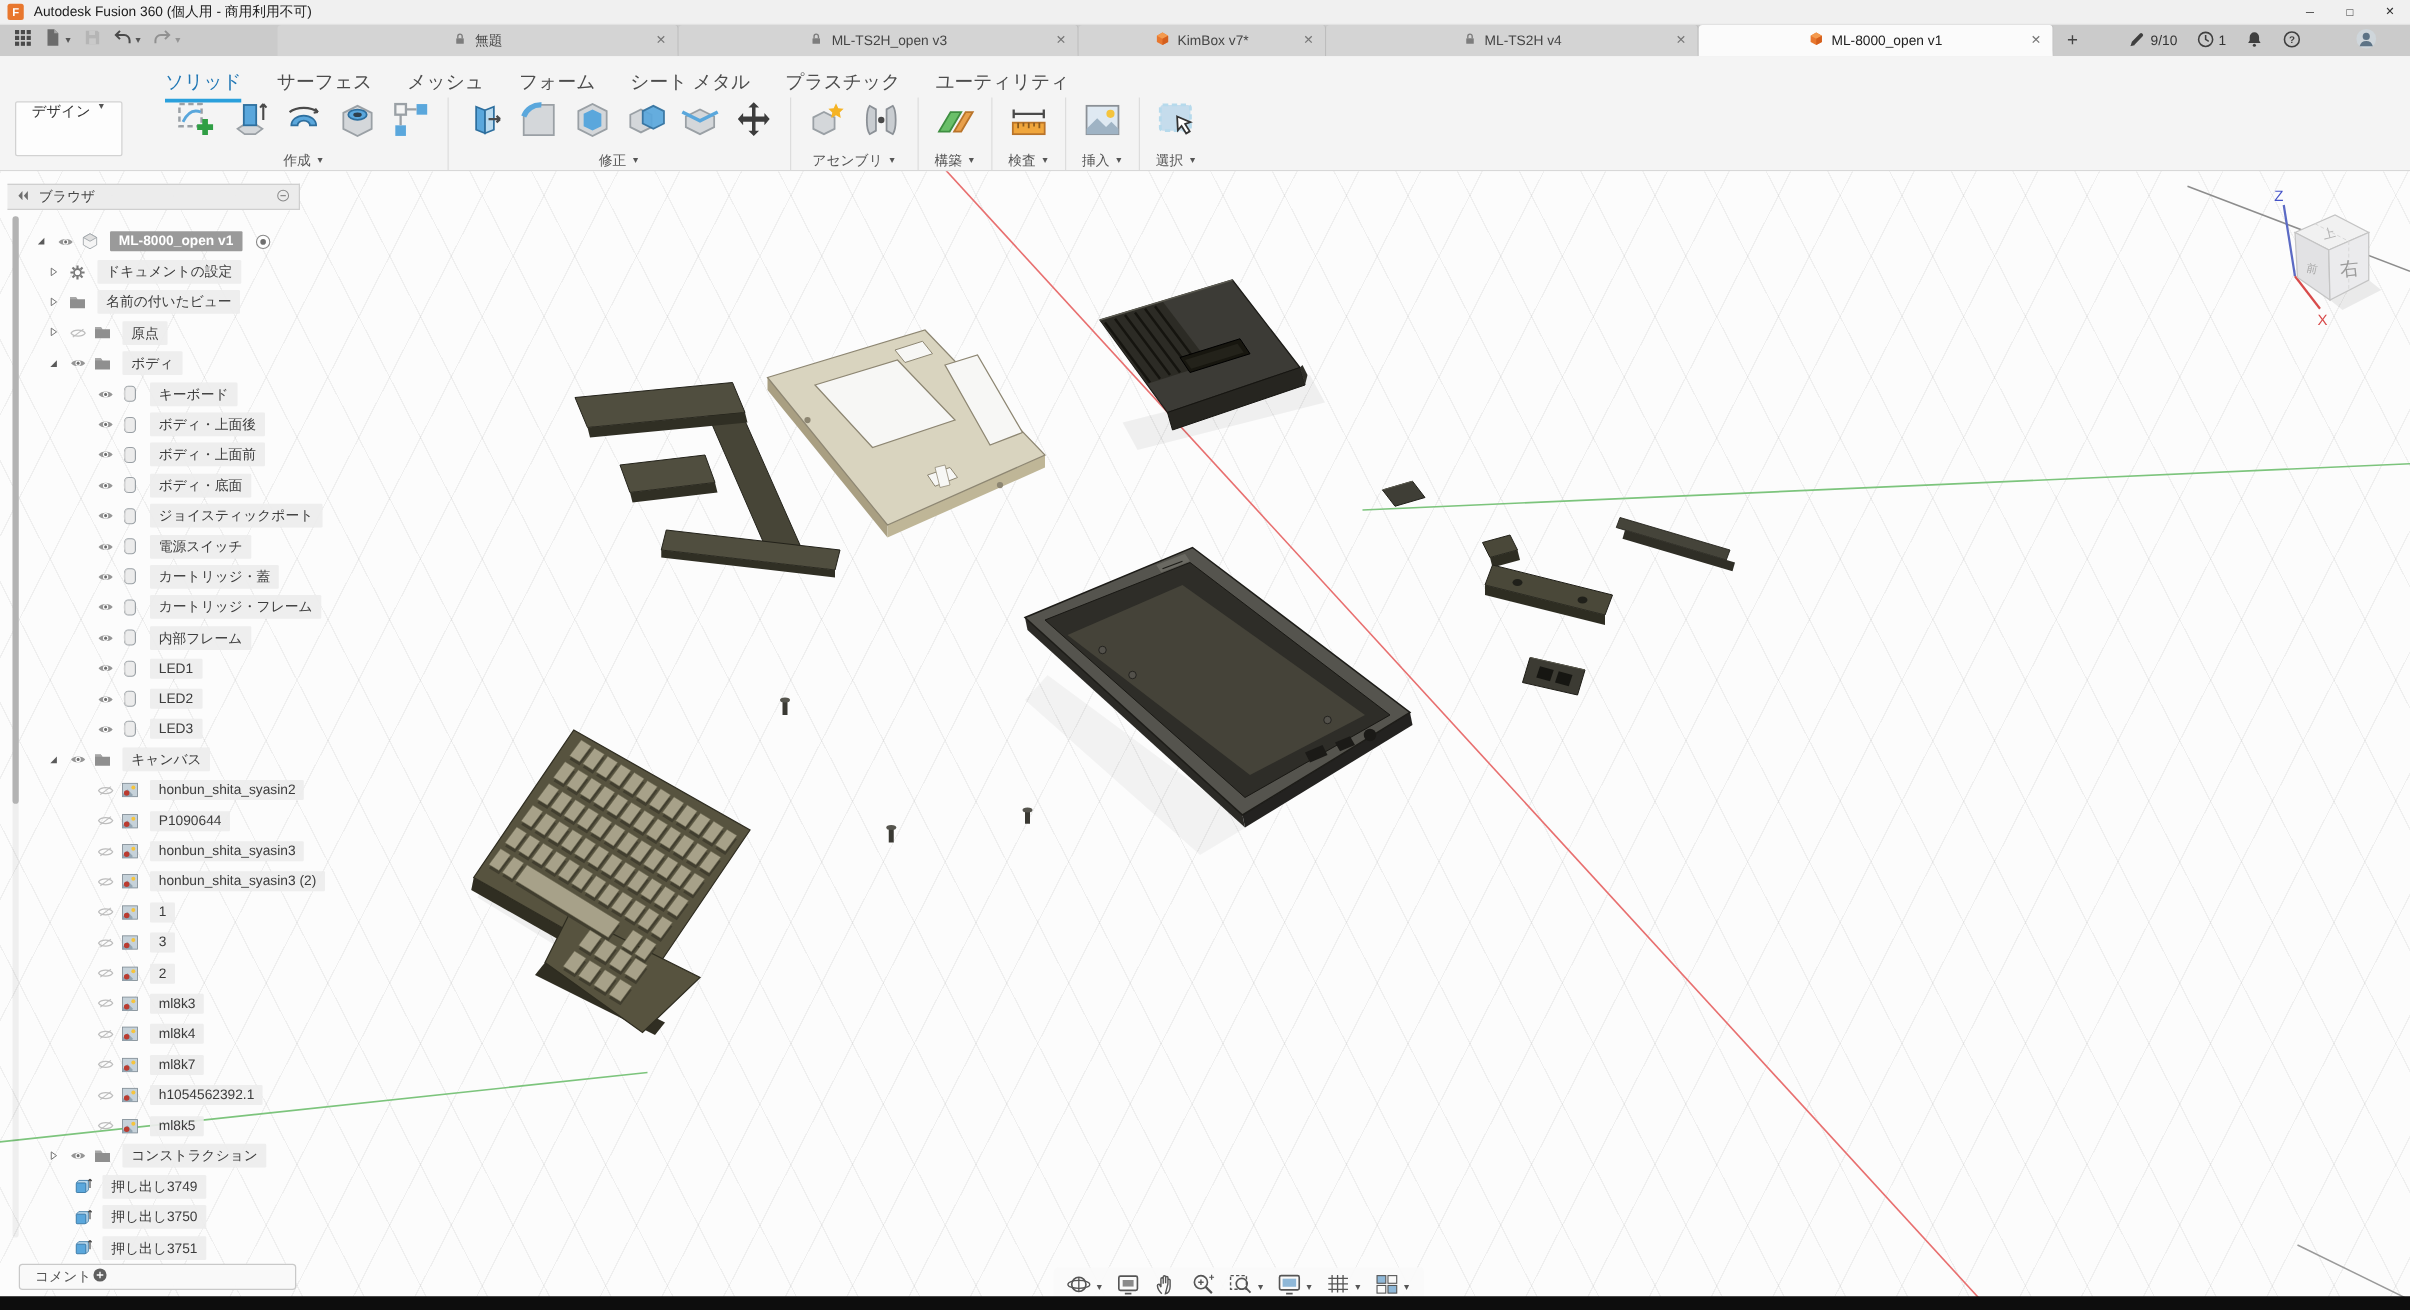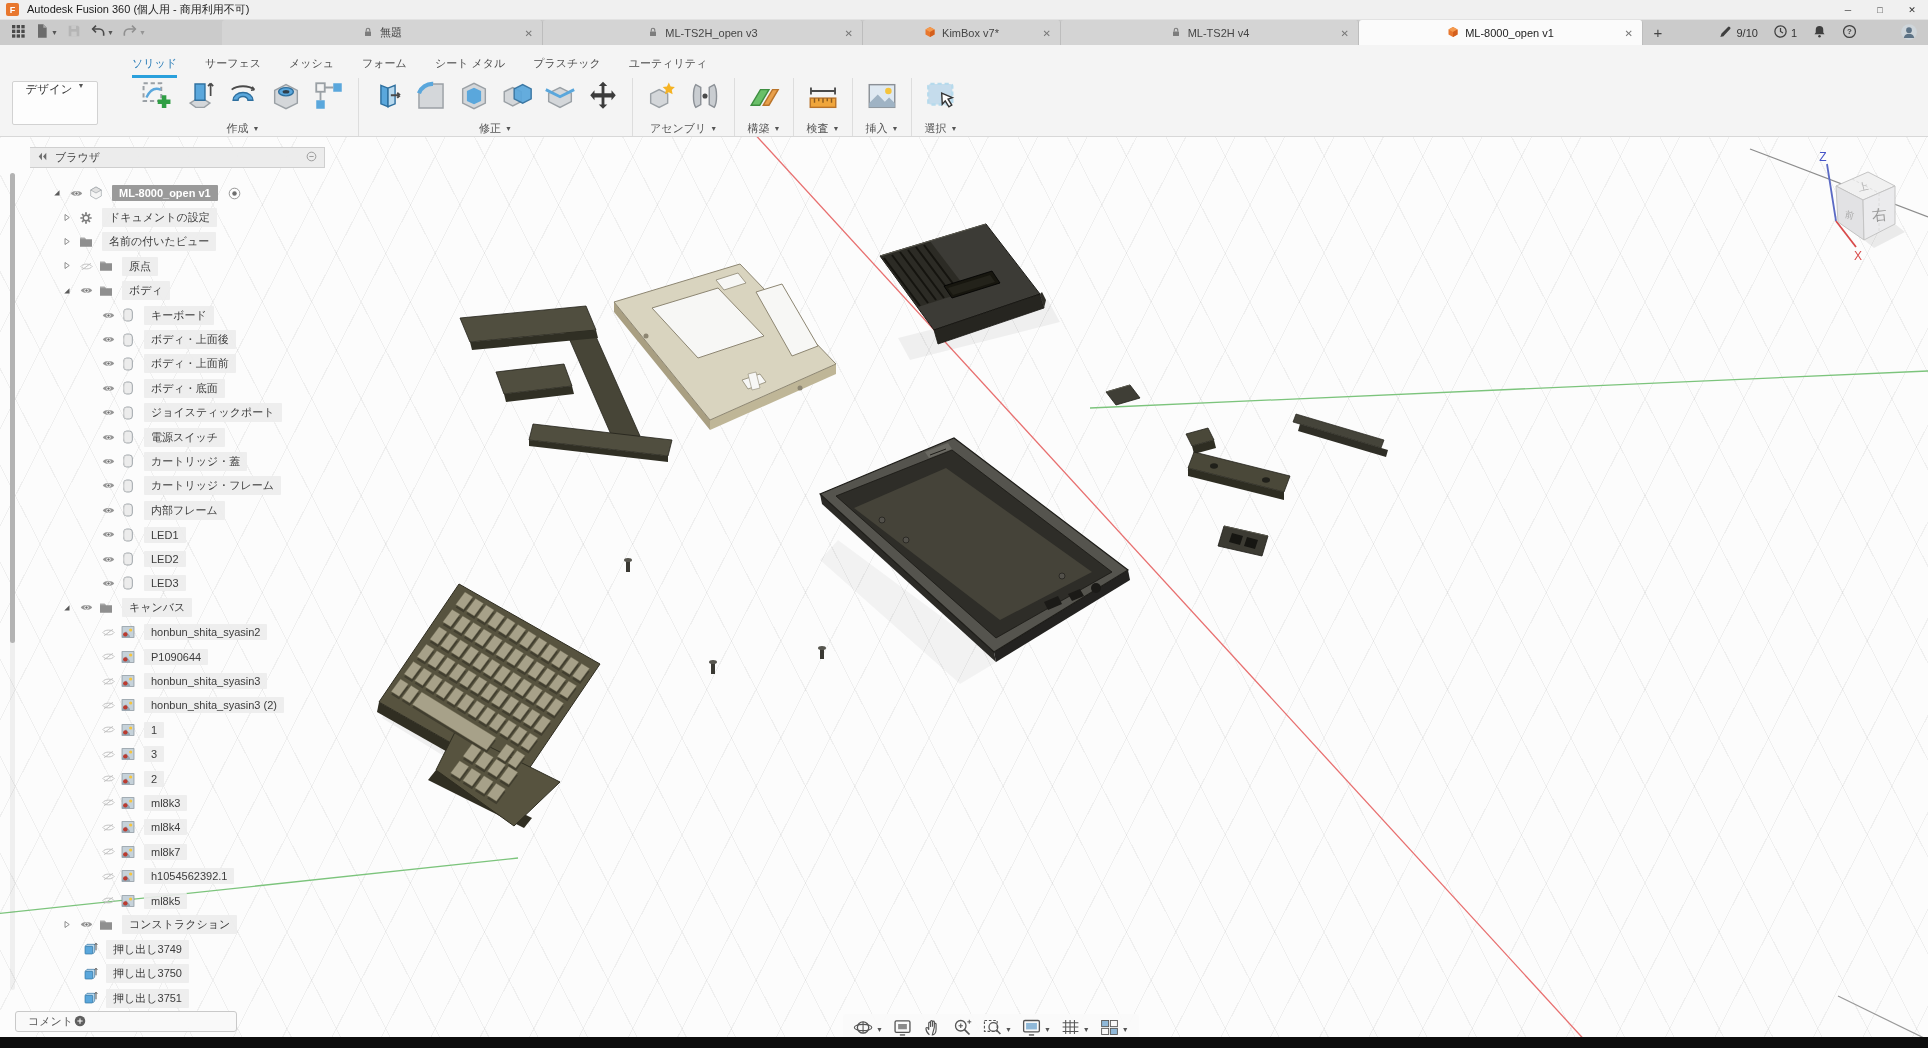--- a/index.html
+++ b/index.html
@@ -17,46 +17,46 @@
   .tabbar{position:absolute;top:20px;left:0;width:100%;height:25px;background:#cbcbcb;display:flex;align-items:stretch;}
   .quick-actions{width:222px;display:flex;align-items:center;gap:4px;padding-left:8px;box-sizing:border-box;flex:none;}
   .qa-btn{display:flex;align-items:center;gap:1px;padding:1px 2px;}
   .qa-btn.disabled{opacity:.45;}
   .caret{font-size:7px;color:#555;line-height:1;}
   .doc-tabs{display:flex;align-items:stretch;flex:none;}
   .doc-tab{position:relative;display:flex;align-items:center;justify-content:center;gap:6px;font-size:11px;color:#454545;background:#d4d4d4;border-right:1px solid #bdbdbd;border-radius:3px 3px 0 0;box-sizing:border-box;}
   .doc-tab.active{background:#fbfbfb;color:#222;}
   .doc-tab .tab-close{position:absolute;right:9px;top:50%;transform:translateY(-50%);font-size:10px;color:#777;}
   .tab-new{width:30px;display:flex;align-items:center;justify-content:center;font-size:15px;color:#444;}
-  .tab-status{margin-left:auto;display:flex;align-items:center;gap:15px;padding-right:10px;font-size:11px;color:#333;}
+  .tab-status{margin-left:auto;display:flex;align-items:center;gap:15px;padding-right:26px;font-size:11px;color:#333;}
   .status-item{display:flex;align-items:center;gap:3px;}
   .avatar-wrap{margin-left:28px;}
 
   
   .ribbon{position:absolute;top:45px;left:0;width:100%;height:92px;background:#f4f4f4;border-bottom:1px solid #d8d8d8;box-sizing:border-box;}
   .design-box{position:absolute;left:12px;top:36px;width:84px;height:42px;background:#fdfdfd;border:1px solid #d2d2d2;border-radius:2px;display:flex;justify-content:center;gap:5px;font-size:11.5px;color:#333;}
-  .ribbon-tabs{position:absolute;left:132px;top:11px;display:flex;gap:28px;font-size:11px;color:#4c4c4c;align-items:center;}
+  .ribbon-tabs{position:absolute;left:132px;top:11px;display:flex;gap:28px;font-size:15px;color:#4c4c4c;align-items:center;}
   .ribbon-tab{padding-bottom:4px;border-bottom:3px solid transparent;}
   .ribbon-tab.active{color:#1f76b4;border-bottom-color:#2aa0dc;}
   .ribbon-groups{position:absolute;left:130px;top:33px;display:flex;align-items:center;}
   .ribbon-group{display:flex;flex-direction:column;align-items:center;padding:0 9px;}
   .group-icons{display:flex;gap:7px;height:40px;align-items:center;}
   .tool-btn{width:36px;height:36px;display:flex;align-items:center;justify-content:center;border-radius:2px;}
   .group-label{margin-top:3px;font-size:11px;color:#555;display:flex;align-items:center;gap:4px;}
   .group-sep{width:1px;align-self:stretch;background:#ddd;margin:0 2px;}
 
   
   .canvas{position:absolute;top:137px;left:0;width:1928px;height:911px;background-color:#fcfcfc;
     background-image:
       repeating-linear-gradient(63deg, rgba(80,80,80,0.075) 0 1px, transparent 1px 44px),
       repeating-linear-gradient(117deg, rgba(80,80,80,0.075) 0 1px, transparent 1px 44px);}
   #scene-svg{position:absolute;inset:0;}
 
   
-  .browser{position:absolute;left:6px;top:10px;width:295px;z-index:5;margin-left:24px;}
+  .browser{position:absolute;left:6px;top:10px;width:234px;z-index:5;}
   .browser-header{height:21px;background:rgba(235,235,235,.97);border:1px solid #cfcfcf;border-left:none;display:flex;align-items:center;font-size:11px;color:#444;padding:0 6px;box-sizing:border-box;}
   .browser-header .hdr-label{margin-left:6px;}
   .hdr-dot{margin-left:auto;}
   .tree{position:absolute;left:0;top:34px;width:100%;}
   .tree-row{display:flex;align-items:center;height:24.4px;box-sizing:border-box;}
   .tr-exp{width:22px;display:flex;align-items:center;justify-content:center;flex:none;}
   .tr-eye{width:20px;display:flex;align-items:center;flex:none;}
   .tr-ico{width:20px;display:flex;align-items:center;flex:none;}
   .tr-label{font-size:11px;color:#3c3c3c;background:rgba(237,237,237,.92);padding:2px 7px;margin-left:4px;white-space:nowrap;border-radius:1px;}
   .tree-row.selected .tr-label{background:#9a9a9a;color:#fff;font-weight:bold;}

